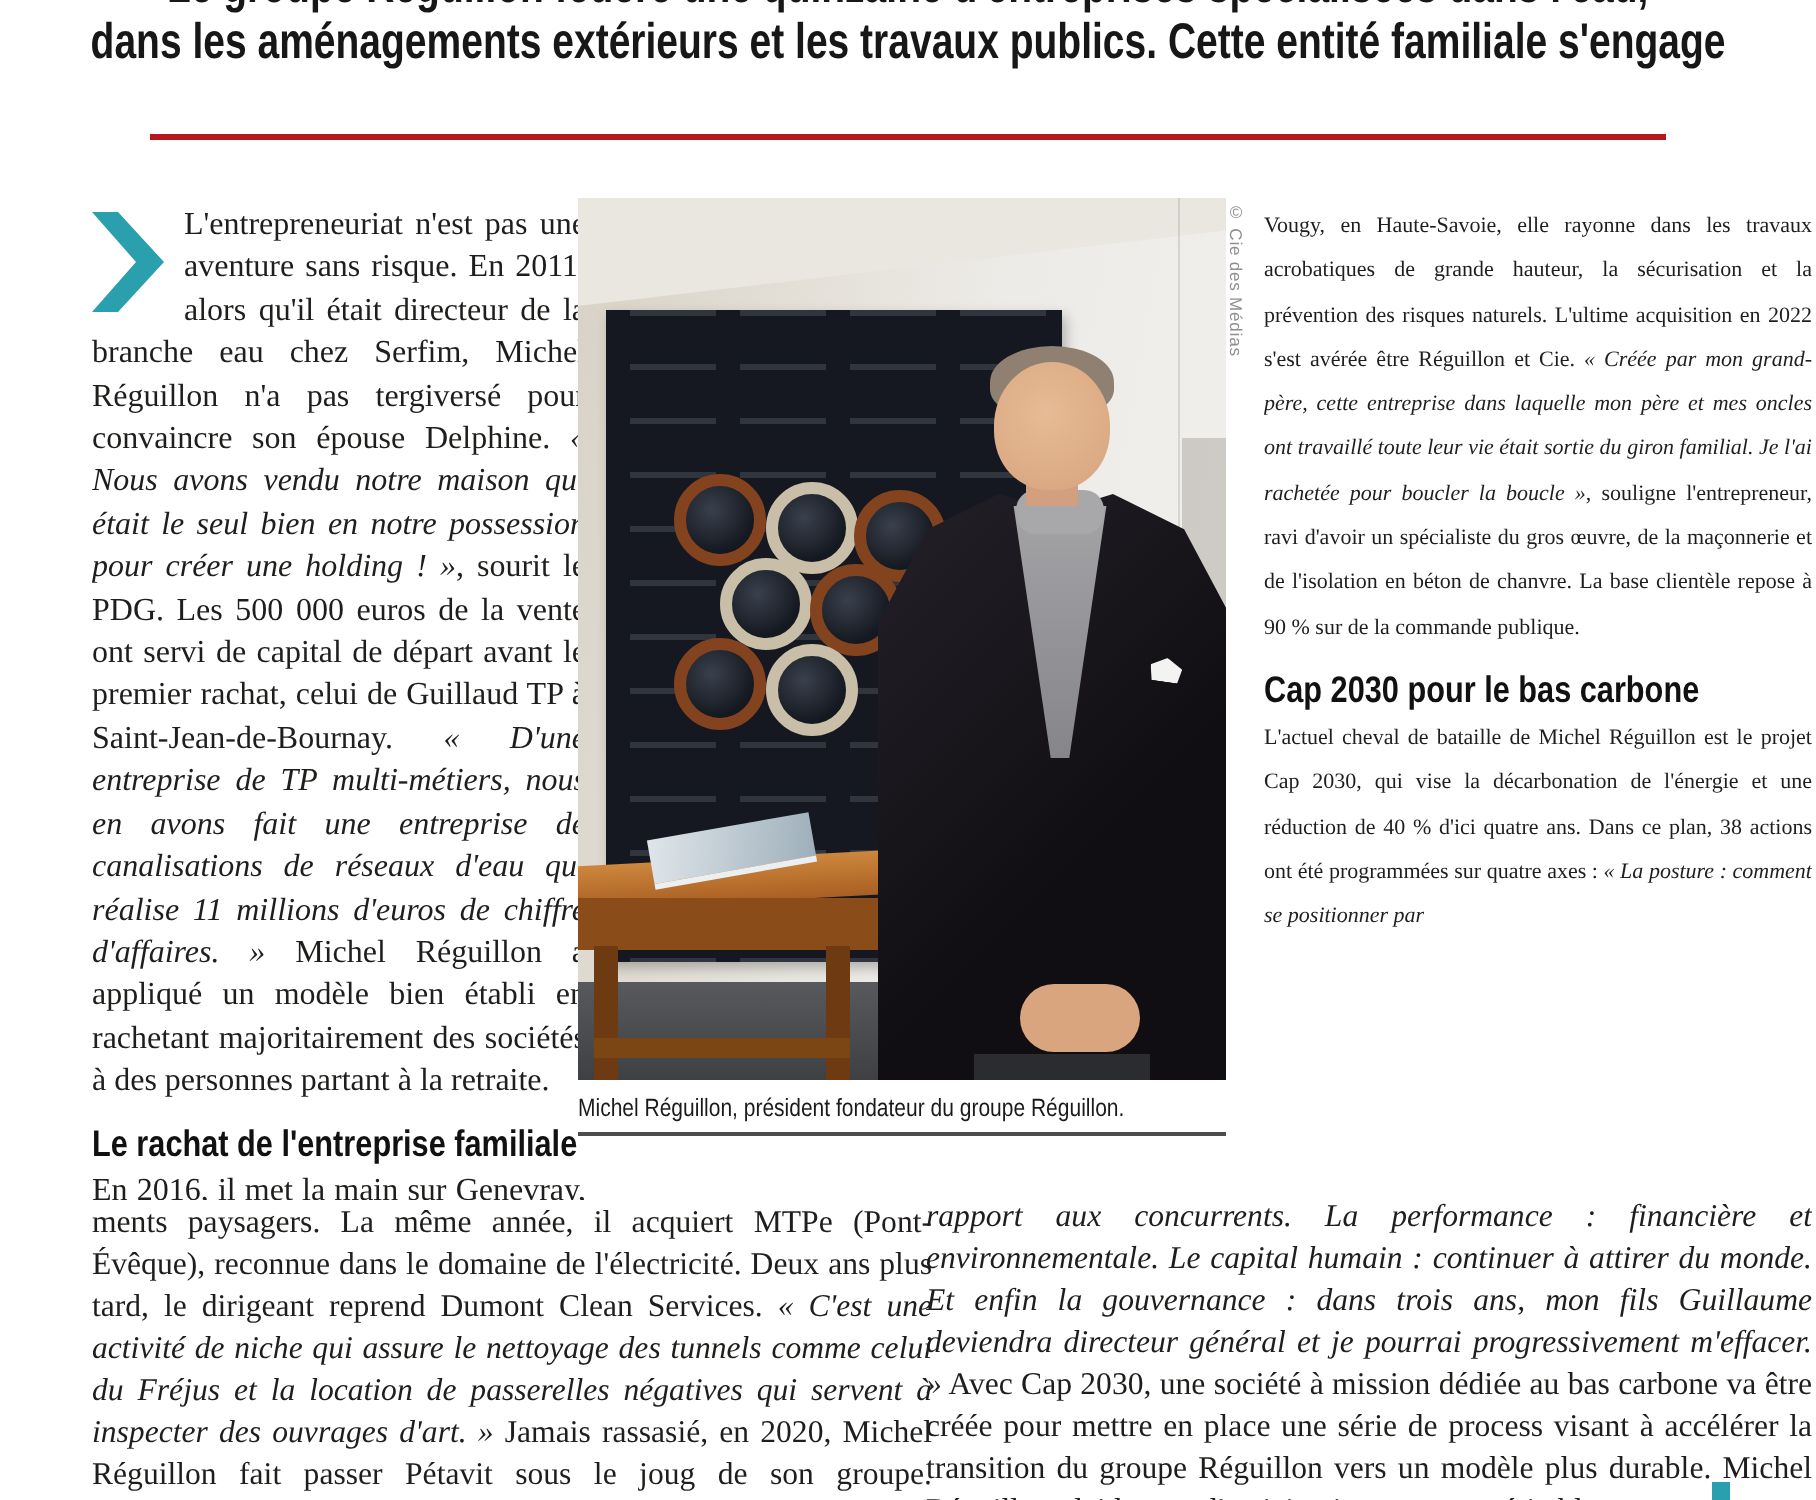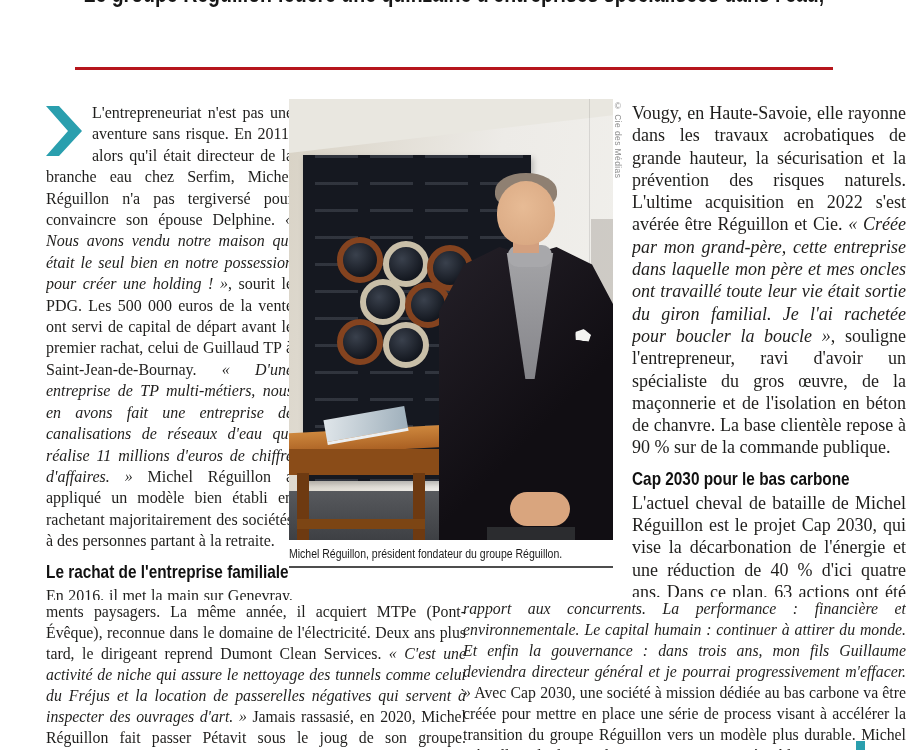--- a/index.html
+++ b/index.html
@@ -15,21 +15,21 @@
               color:#171717;white-space:nowrap;transform:scaleX(.78);transform-origin:50% 50%;}
   .red-rule{position:absolute;left:75px;top:67px;width:758px;height:3px;background:#b6161c;}
 
   
   .body{margin:0;font-size:16px;line-height:21.4px;text-align:justify;}
   .it{font-style:italic;}
   .subhead{font-family:"Liberation Sans",sans-serif;font-weight:700;font-size:18.5px;line-height:21px;
            color:#111;margin:9px 0 3px;white-space:nowrap;transform:scaleX(.83);transform-origin:0 50%;}
   .col-left{position:absolute;left:46px;top:102px;width:247px;height:498px;overflow:hidden;}
   .col-right{position:absolute;left:632px;top:102px;width:274px;height:495px;overflow:hidden;}
-  .col-right .body{font-size:18px;line-height:22.3px;}
+  .col-right .body{font-size:11px;line-height:22.3px;}
   .bottom-left{position:absolute;left:46px;top:601px;width:420px;height:149px;overflow:hidden;}
   .bottom-right{position:absolute;left:463px;top:598px;width:443px;height:152px;overflow:hidden;}
   .bottom-left .body,.bottom-right .body{font-size:15.8px;line-height:21px;}
 
   .pull-quote{float:left;width:36px;height:50px;margin:4px 10px 2px 0;}
 
   
   .photo-block{position:absolute;left:289px;top:99px;width:324px;margin:0;}
   .photo{position:relative;width:324px;height:441px;overflow:hidden;
          background:linear-gradient(100deg,#d8d2c5,#edebe7 55%,#f1f0ec);}
@@ -81,20 +81,23 @@
 <body>
 
 <div class="page">
 
   <header class="chapo">
     <div class="chapo-clip">
       <div class="chapo-row cline">
           <div class="chapo-line">Le groupe Réguillon fédère une quinzaine d'entreprises spécialisées dans l'eau,</div>
         </div>
     </div>
+    <div class="chapo-row">
+        <div class="chapo-line">dans les aménagements extérieurs et les travaux publics. Cette entité familiale s'engage</div>
+      </div>
   </header>
   <div class="red-rule"></div>
 
   <section class="col-left">
     <span class="pull-quote">
       <svg width="36" height="50" viewBox="0 0 36 50">
           <polygon points="0,0 13,0 36,25 13,50 0,50 22,25" fill="#2a9fae"></polygon>
         </svg>
     </span>
     <p class="body"><span>L'entrepreneuriat n'est pas une aventure sans risque. En 2011, alors qu'il était directeur de la branche eau chez Serfim, Michel Réguillon n'a pas tergiversé pour convaincre son épouse Delphine. </span><span class="it">« Nous avons vendu notre maison qui était le seul bien en notre possession pour créer une holding ! »</span><span>, sourit le PDG. Les 500 000 euros de la vente ont servi de capital de départ avant le premier rachat, celui de Guillaud TP à Saint-Jean-de-Bournay. </span><span class="it">« D'une entreprise de TP multi-métiers, nous en avons fait une entreprise de canalisations de réseaux d'eau qui réalise 11 millions d'euros de chiffre d'affaires. »</span><span> Michel Réguillon a appliqué un modèle bien établi en rachetant majoritairement des sociétés à des personnes partant à la retraite.</span></p>
@@ -134,21 +137,21 @@
       <div class="trousers"></div>
     </div>
     <figcaption class="caption">Michel Réguillon, président fondateur du groupe Réguillon.</figcaption>
     <div class="cap-rule"></div>
   </figure>
   <div class="credit">© Cie des Médias</div>
 
   <section class="col-right">
     <p class="body"><span>Vougy, en Haute-Savoie, elle rayonne dans les travaux acrobatiques de grande hauteur, la sécurisation et la prévention des risques naturels. L'ultime acquisition en 2022 s'est avérée être Réguillon et Cie. </span><span class="it">« Créée par mon grand-père, cette entreprise dans laquelle mon père et mes oncles ont travaillé toute leur vie était sortie du giron familial. Je l'ai rachetée pour boucler la boucle »</span><span>, souligne l'entrepreneur, ravi d'avoir un spécialiste du gros œuvre, de la maçonnerie et de l'isolation en béton de chanvre. La base clientèle repose à 90 % sur de la commande publique.</span></p>
     <h3 class="subhead">Cap 2030 pour le bas carbone</h3>
-    <p class="body"><span>L'actuel cheval de bataille de Michel Réguillon est le projet Cap 2030, qui vise la décarbonation de l'énergie et une réduction de 40 % d'ici quatre ans. Dans ce plan, 63 actions ont été programmées sur quatre axes : </span><span class="it">« La posture : comment se positionner par</span></p>
+    <p class="body"><span>L'actuel cheval de bataille de Michel Réguillon est le projet Cap 2030, qui vise la décarbonation de l'énergie et une réduction de 40 % d'ici quatre ans. Dans ce plan, 38 actions ont été programmées sur quatre axes : </span><span class="it">« La posture : comment se positionner par</span></p>
   </section>
 
   <section class="bottom-left">
     <p class="body"><span>ments paysagers. La même année, il acquiert MTPe (Pont-Évêque), reconnue dans le domaine de l'électricité. Deux ans plus tard, le dirigeant reprend Dumont Clean Services. </span><span class="it">« C'est une activité de niche qui assure le nettoyage des tunnels comme celui du Fréjus et la location de passerelles négatives qui servent à inspecter des ouvrages d'art. »</span><span> Jamais rassasié, en 2020, Michel Réguillon fait passer Pétavit sous le joug de son groupe. Historiquement spécialisée dans l'eau potable et l'assainissement, cette entreprise</span></p>
   </section>
   <section class="bottom-right">
     <p class="body"><span class="it">rapport aux concurrents. La performance : financière et environnementale. Le capital humain : continuer à attirer du monde. Et enfin la gouvernance : dans trois ans, mon fils Guillaume deviendra directeur général et je pourrai progressivement m'effacer. »</span><span> Avec Cap 2030, une société à mission dédiée au bas carbone va être créée pour mettre en place une série de process visant à accélérer la transition du groupe Réguillon vers un modèle plus durable. Michel Réguillon plaide pour l'anticipation avec un véritable</span></p>
   </section>
 
   <div class="end-mark"></div>

